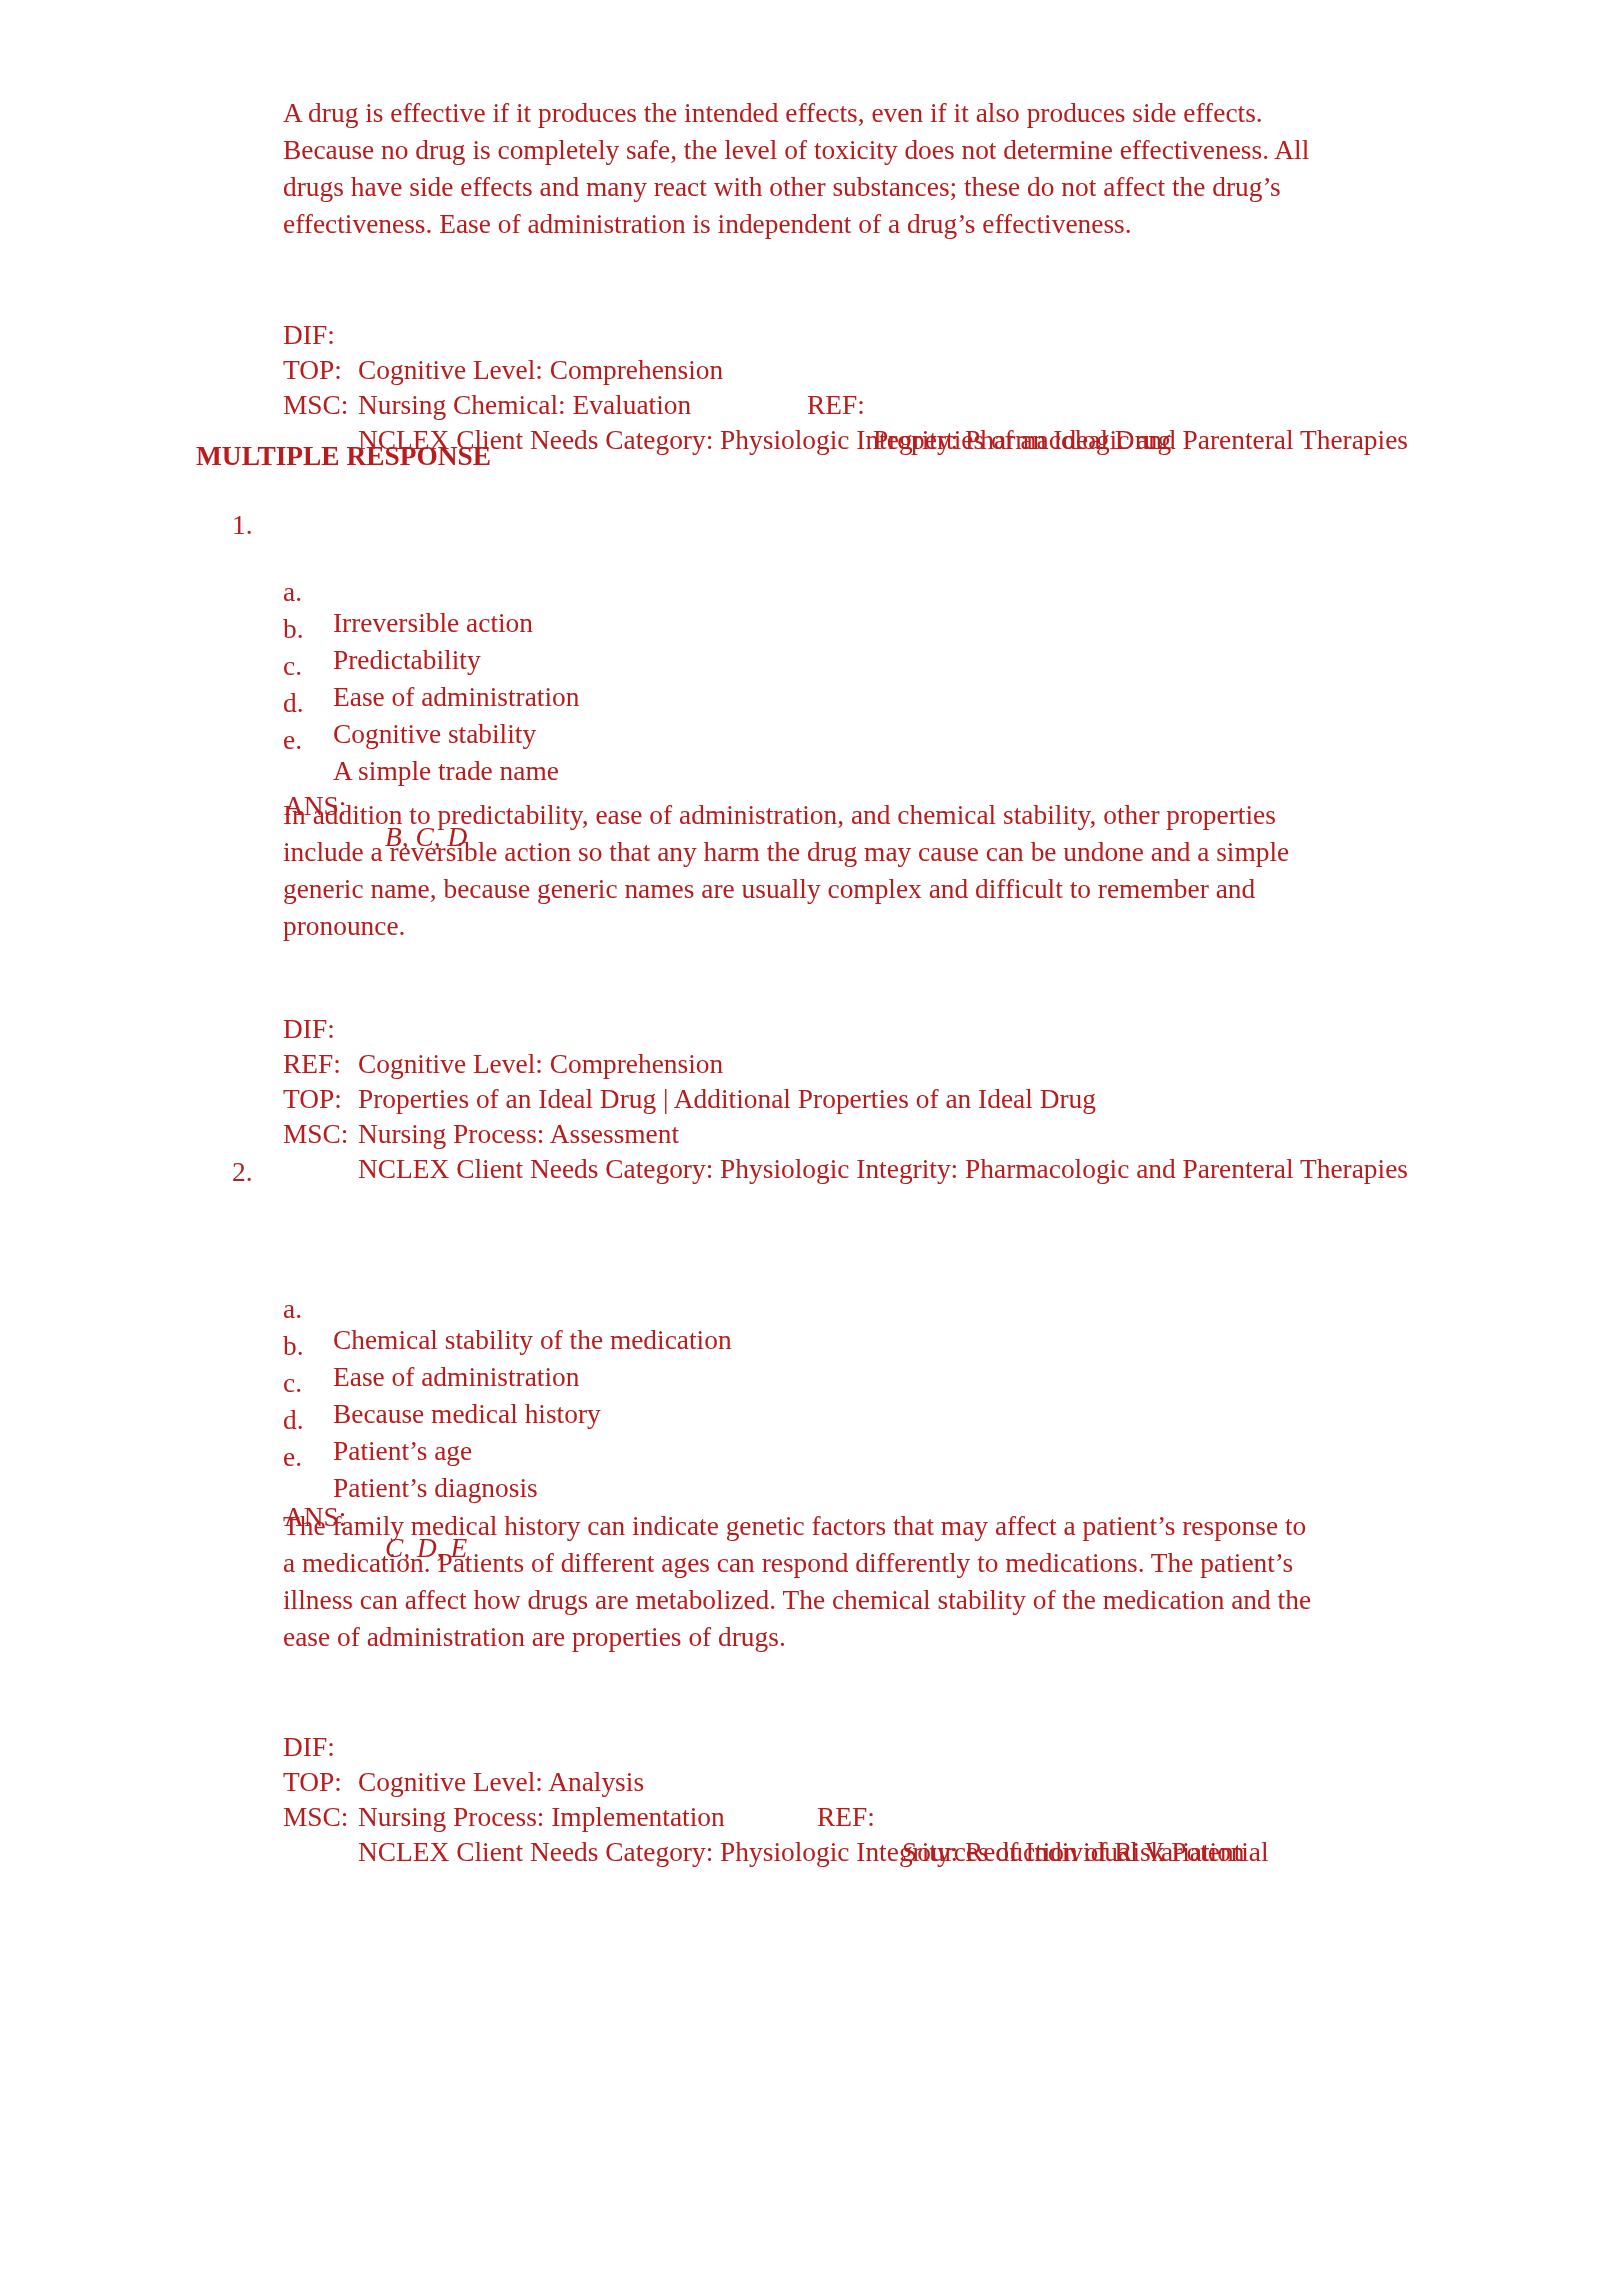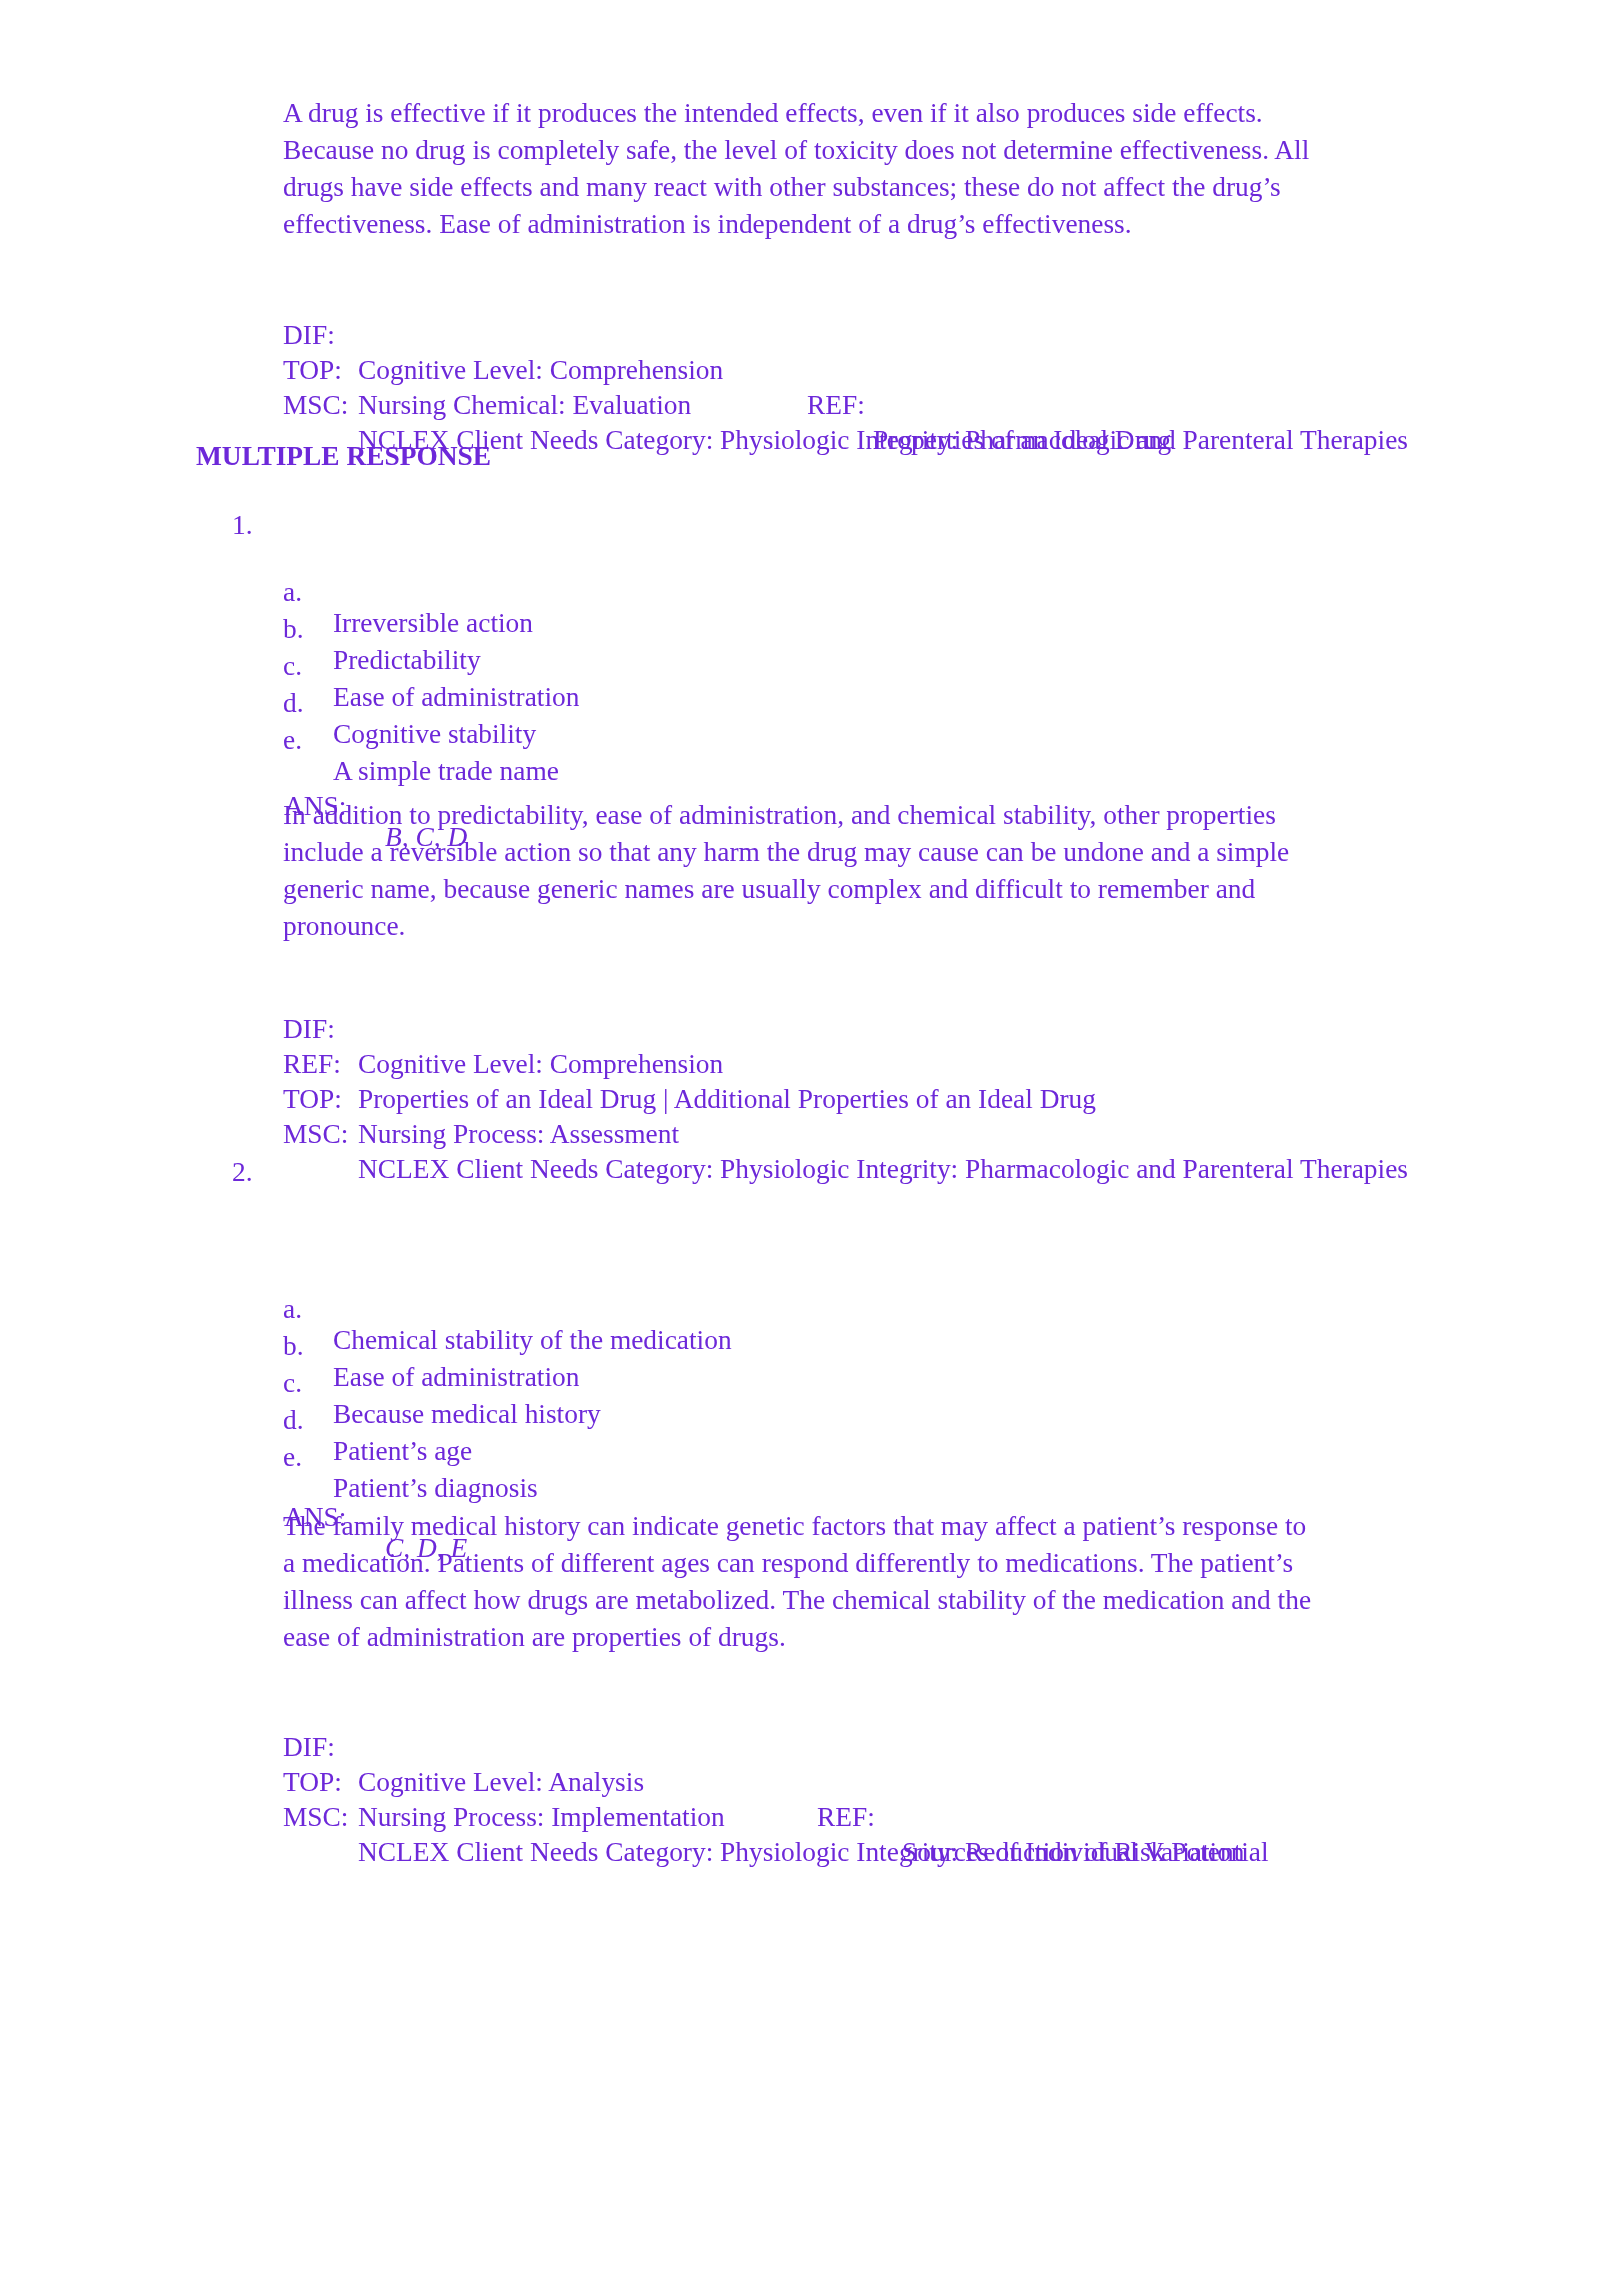--- a/index.html
+++ b/index.html
@@ -1,21 +1,21 @@
 <!DOCTYPE html>
 <html><head>
 <meta charset="utf-8">
 <style>
   html, body { margin: 0; padding: 0; background: #ffffff; }
   .page {
     position: relative;
     width: 1621px;
     height: 2293px;
     background: #ffffff;
-    color: #6d28d9;
+    color: #b91c1c;
     font-family: "Liberation Serif", "DejaVu Serif", serif;
     font-size: 27.4px;
     overflow: hidden;
   }
   .abs { position: absolute; }
   .pre { white-space: pre; line-height: 37px; }
   .section-heading { font-weight: bold; white-space: pre; line-height: 37px; }
 
   
   .qblock { white-space: pre; line-height: 37px; }

